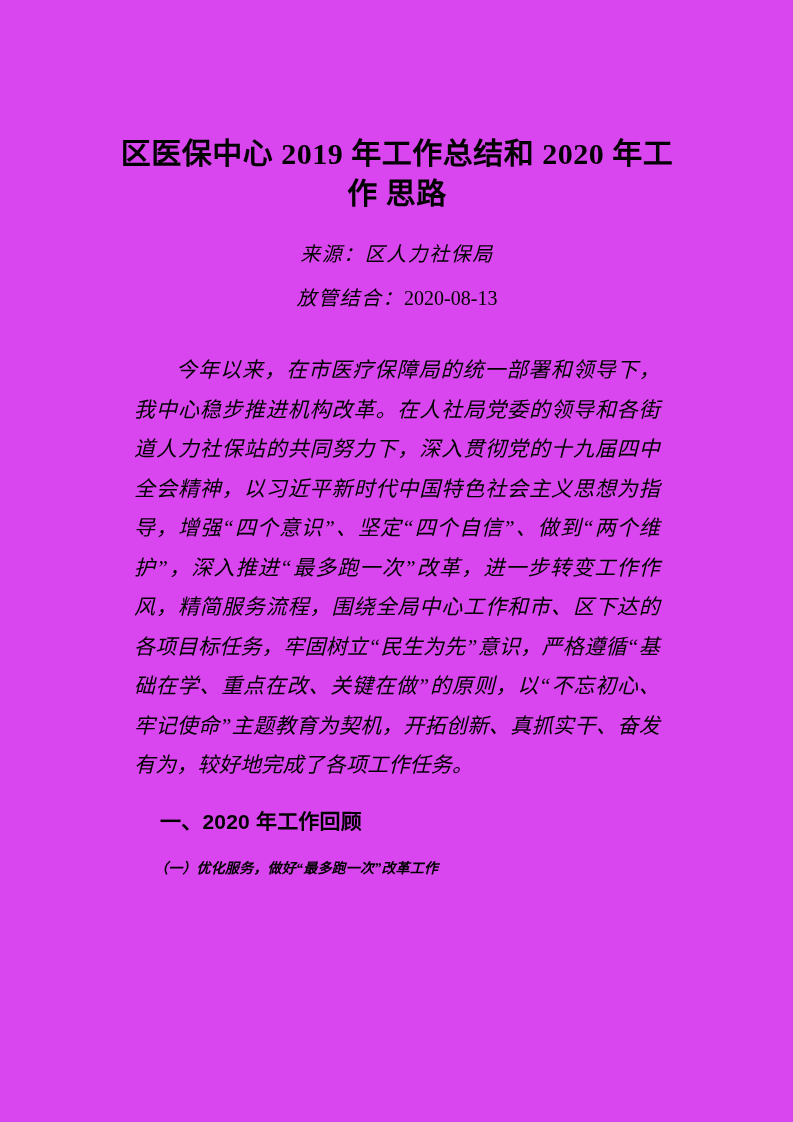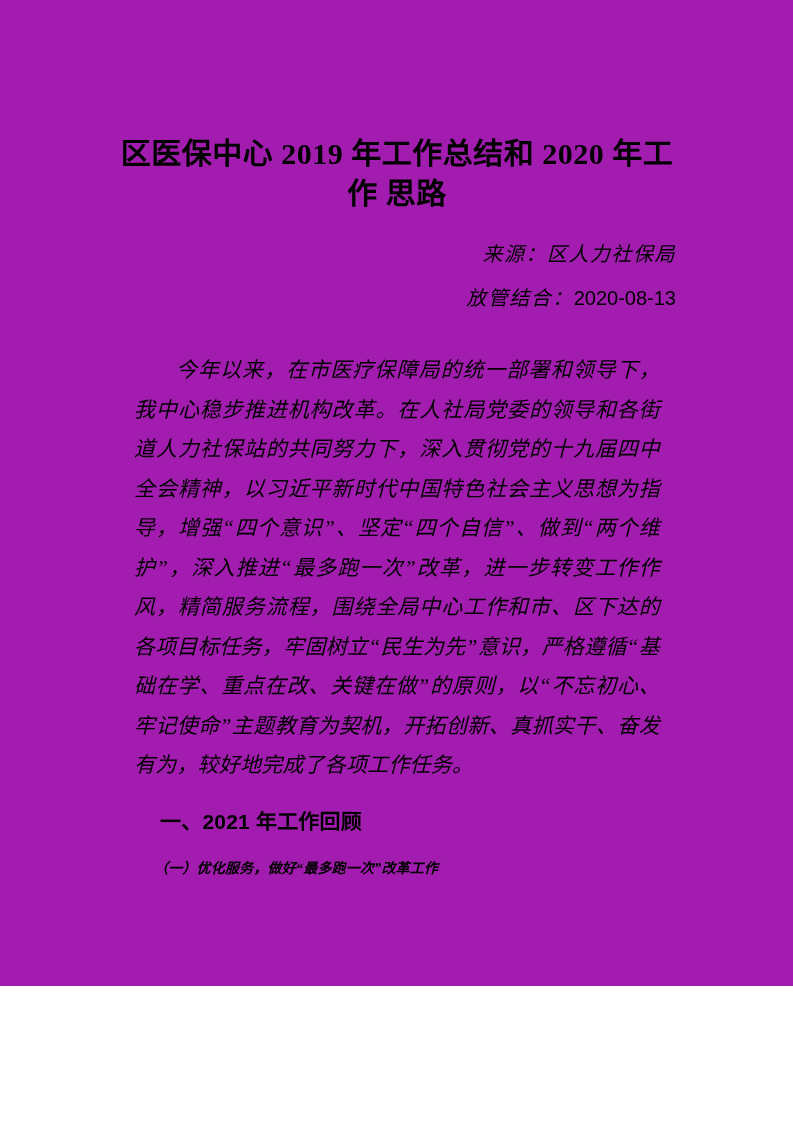--- a/index.html
+++ b/index.html
@@ -9,23 +9,23 @@
     background: #ffffff;
   }
   body {
     font-family: "Liberation Serif", "DejaVu Serif", serif;
     color: #000000;
     -webkit-font-smoothing: antialiased;
   }
   .page {
     position: relative;
     width: 793px;
-    height: 986px;
+    height: 1122px;
     margin: 0 auto;
-    background: #a21caf;
+    background: #d946ef;
     overflow: hidden;
     box-sizing: border-box;
   }
   
   .content {
     position: absolute;
     left: 118px;
     top: 0;
     width: 558px;
   }
@@ -37,22 +37,22 @@
     font-size: 30px;
     line-height: 40px;
     text-align: center;
     letter-spacing: 0.5px;
     margin: 0;
     padding-top: 134px;
   }
 
   
   .doc-meta {
-    text-align: right;
-    font-family: Liberation Sans, sans-serif;
+    text-align: center;
+    font-family: Liberation Serif, serif;
     font-size: 20px;
     line-height: 22px;
     font-style: italic;
     letter-spacing: 1.5px;
   }
   .meta-source {
     margin-top: 29px;
   }
   .meta-date {
     margin-top: 22px;
@@ -116,20 +116,20 @@
     </h1>
 
     <div class="doc-meta meta-source">来源：区人力社保局</div>
 
     <div class="doc-meta meta-date"><span>放管结合：</span><span class="date-num">2020-08-13</span></div>
 
     <div class="body-block">
 
       <p class="para">今年以来，在市医疗保障局的统一部署和领导下，我中心稳步推进机构改革。在人社局党委的领导和各街道人力社保站的共同努力下，深入贯彻党的十九届四中全会精神，以习近平新时代中国特色社会主义思想为指导，增强“四个意识”、坚定“四个自信”、做到“两个维护”，深入推进“最多跑一次”改革，进一步转变工作作风，精简服务流程，围绕全局中心工作和市、区下达的各项目标任务，牢固树立“民生为先”意识，严格遵循“基础在学、重点在改、关键在做”的原则，以“不忘初心、牢记使命”主题教育为契机，开拓创新、真抓实干、奋发有为，较好地完成了各项工作任务。</p>
 
-      <h2 class="h-level1">一、2021 年工作回顾</h2>
+      <h2 class="h-level1">一、2020 年工作回顾</h2>
 
       <h3 class="h-level2">（一）优化服务，做好“最多跑一次”改革工作</h3>
 
 
     </div>
   </div>
 </div>
 
 </body></html>

